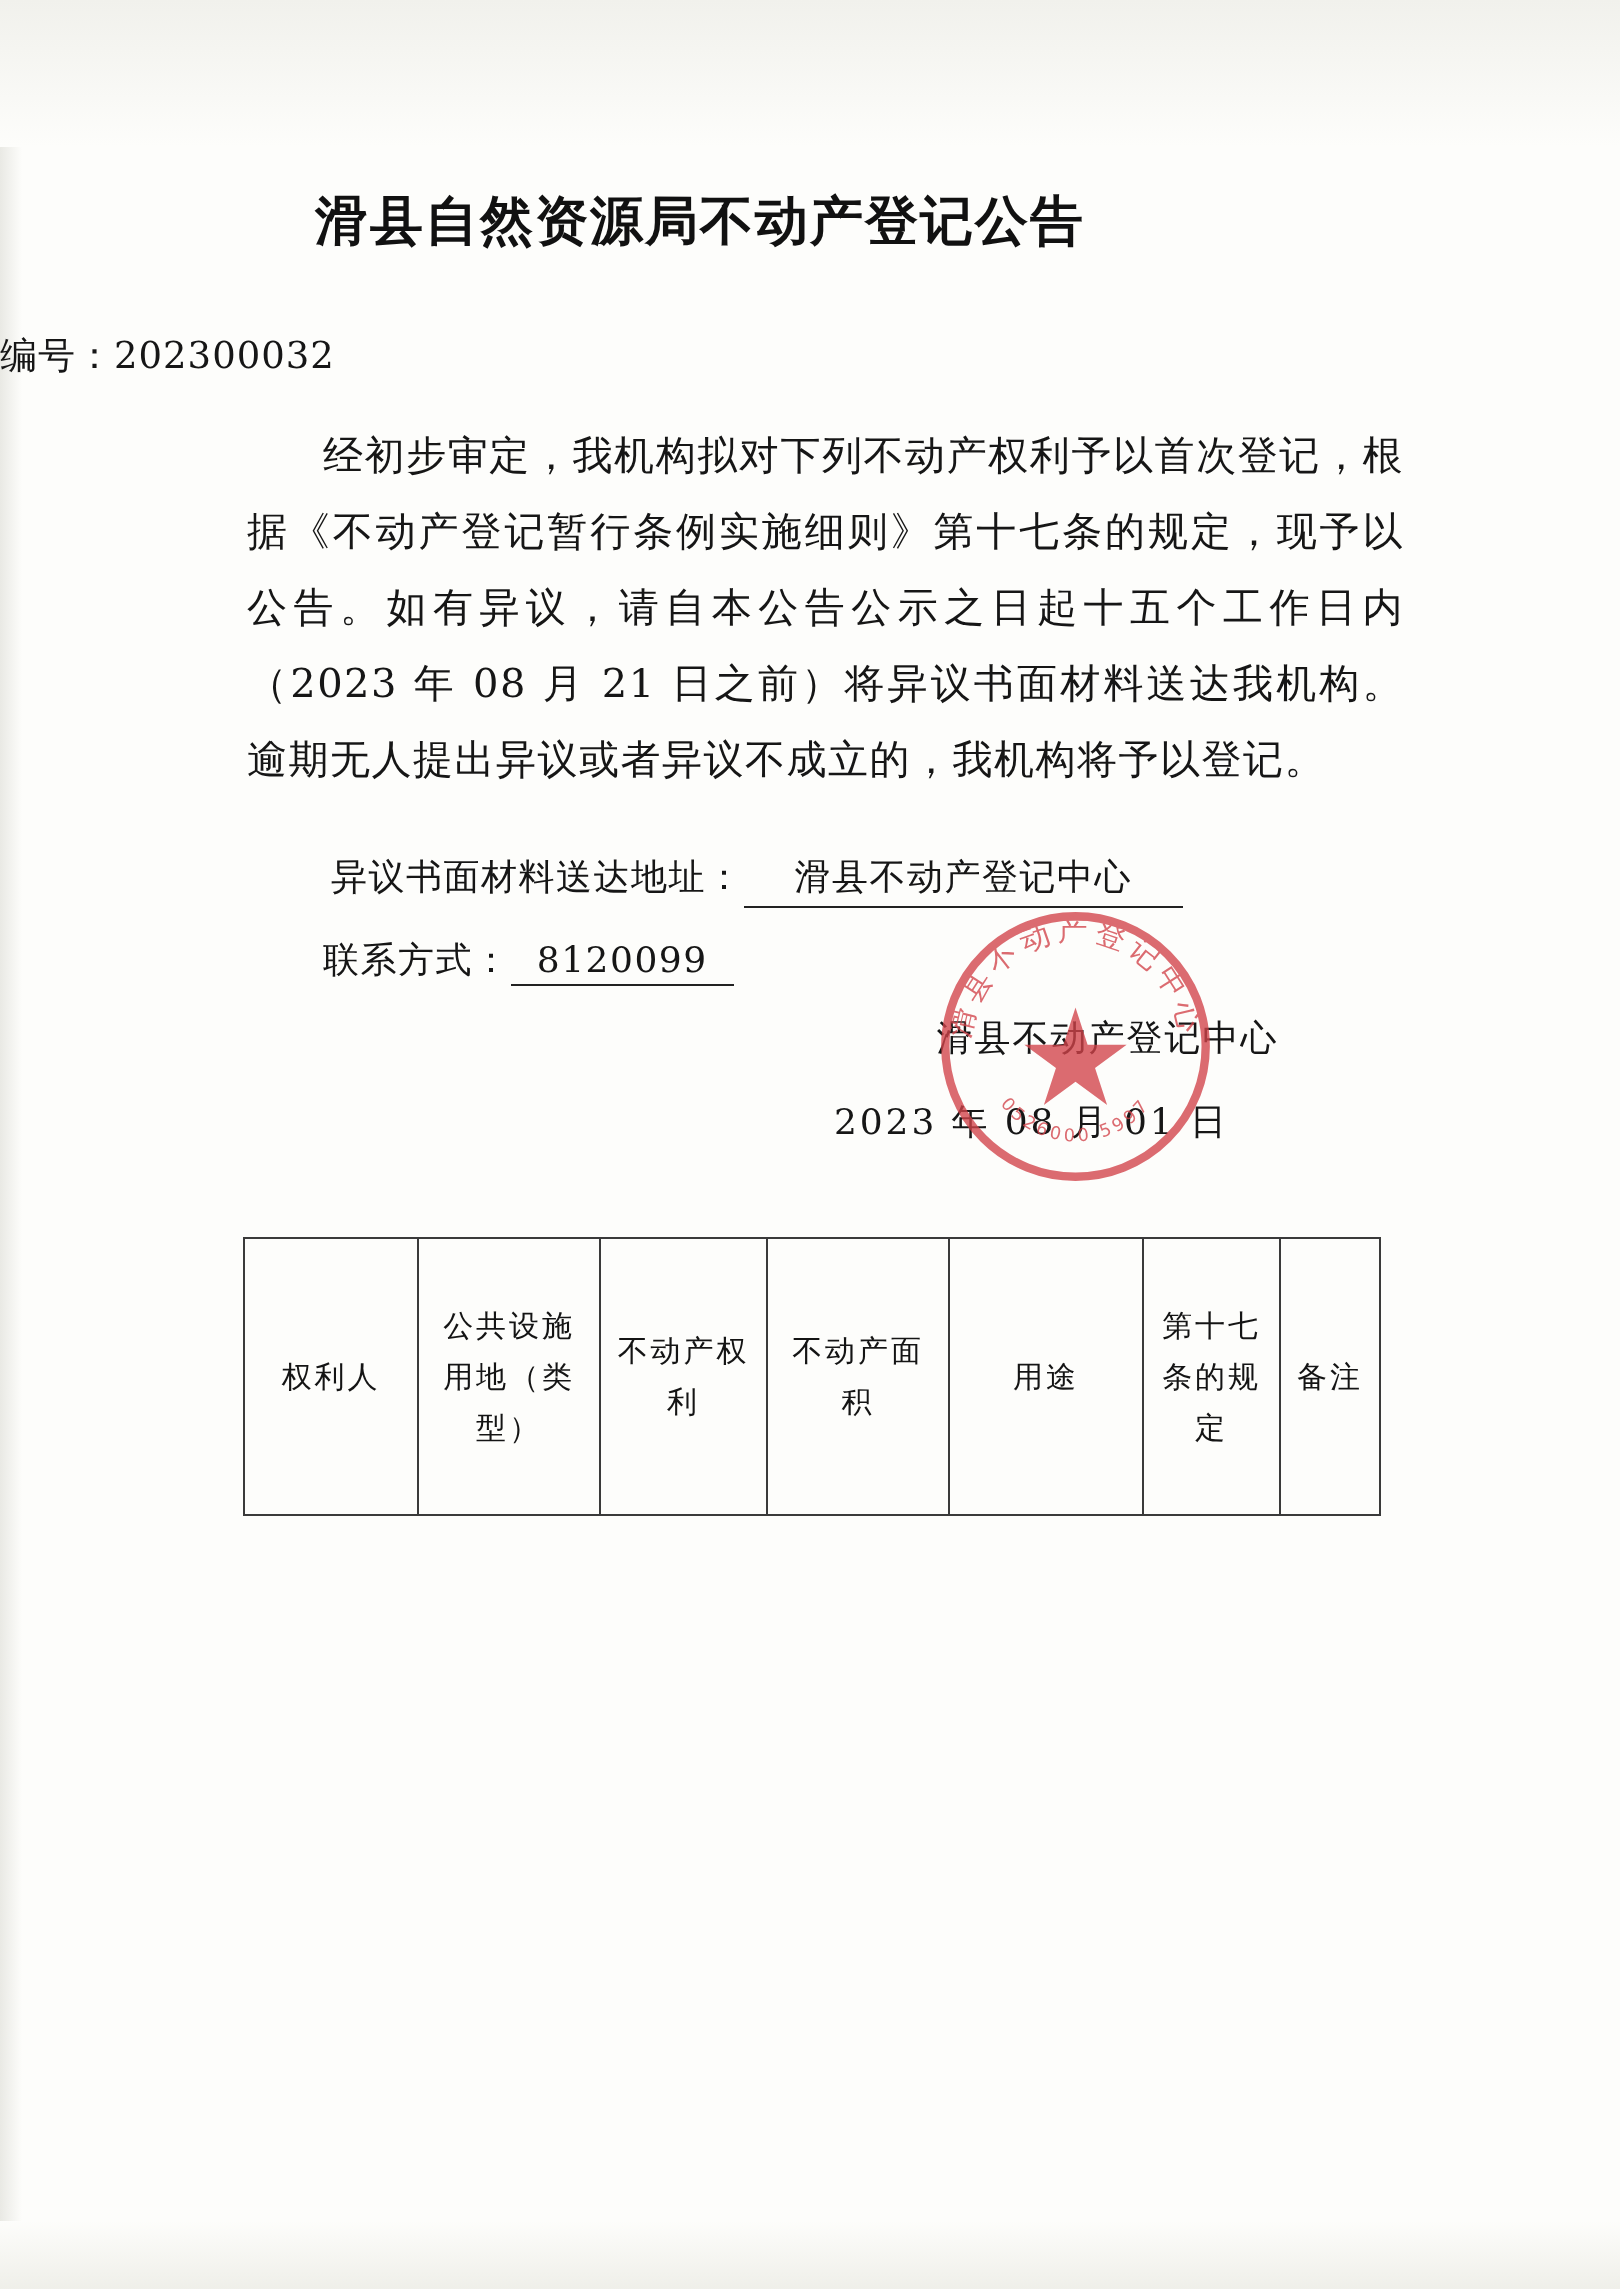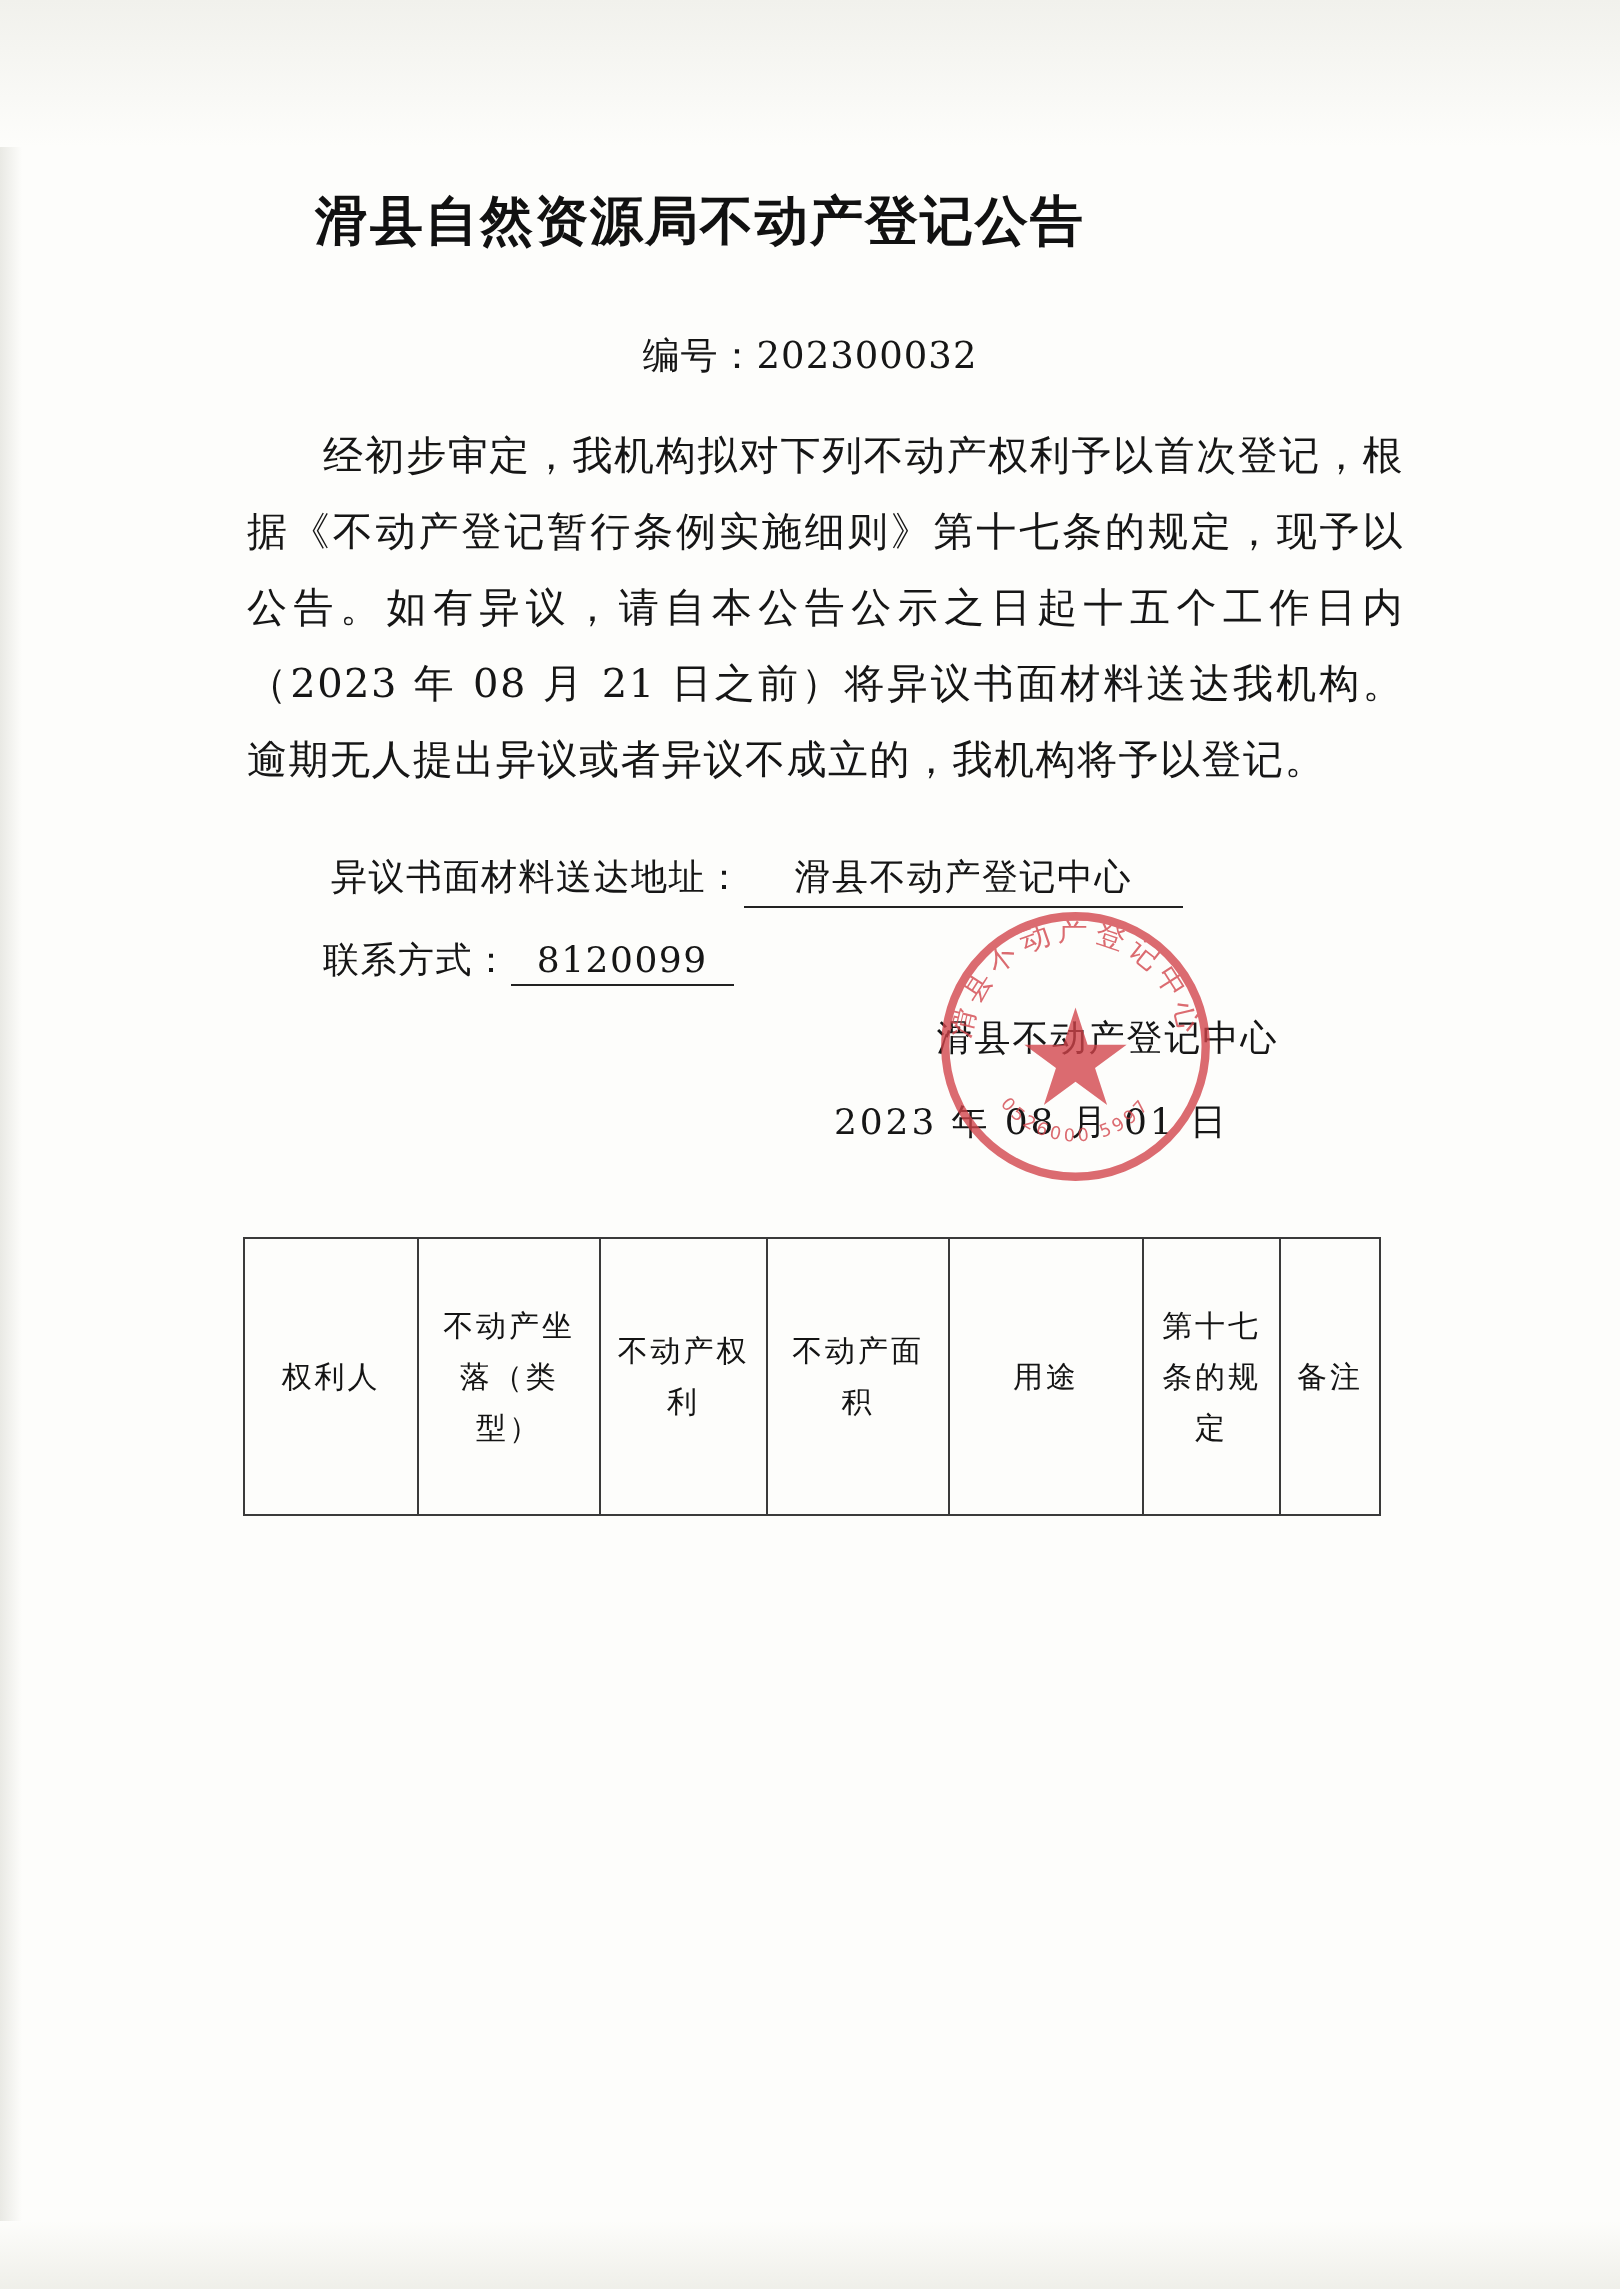--- a/index.html
+++ b/index.html
@@ -48,21 +48,20 @@
     font-family: "DejaVu Sans", "Liberation Sans", sans-serif;
     font-weight: bold;
     font-size: 53px;
     letter-spacing: 2px;
     color: #111;
   }
   .doc-number {
     position: absolute;
     left: 0; top: 331px;
     width: 1620px;
-    text-align: center;
     font-size: 37px;
     letter-spacing: 1px;
   }
 
   .body-text {
     position: absolute;
     left: 247px;
     top: 417px;
     width: 1157px;
     font-size: 40px;
@@ -208,21 +207,21 @@
           <col class="col2">
           <col class="col3">
           <col class="col4">
         <col class="col5">
           <col class="col6">
           <col class="col7">
       </colgroup>
       <tbody>
         <tr class="th-row">
           <td>权利人</td>
-          <td class="cell-left vtext">不动产坐落（类型）</td>
+          <td class="cell-left vtext">公共设施用地（类型）</td>
           <td class="cell-left vtext">不动产权利</td>
           <td class="cell-left vtext">不动产面积</td>
           <td>用途</td>
           <td class="vtext">第十七条的规定</td>
           <td class="vtext">备注</td>
         </tr>
       </tbody>
     </table>
 
   </div>

